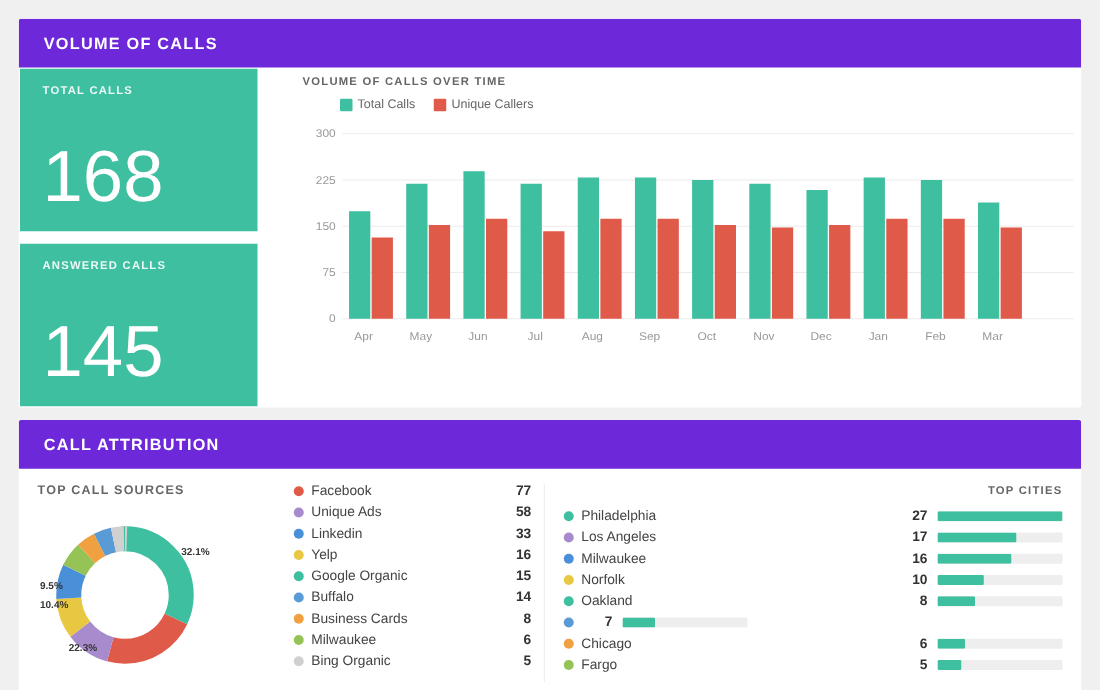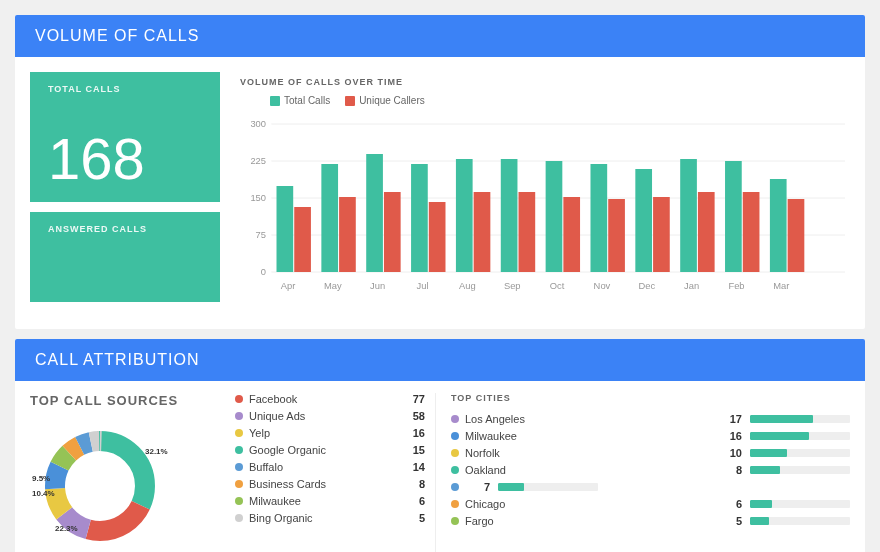--- a/index.html
+++ b/index.html
@@ -7,41 +7,41 @@
       font-family: 'Helvetica Neue', Helvetica, Arial, sans-serif;
       background: #f0f0f0;
       width: 880px;
       min-height: 552px;
       font-size: 12px;
       color: #333;
     }
 
     
     .section-header {
-      background: #3b82f6;
+      background: #6d28d9;
       color: #fff;
       padding: 12px 20px;
-      font-size: 16px;
-      font-weight: 400;
+      font-size: 13px;
+      font-weight: 700;
       letter-spacing: 1px;
       text-transform: uppercase;
     }
 
     
     .top-section {
       margin: 15px 15px 10px 15px;
       background: #fff;
       border-radius: 2px;
       overflow: hidden;
     }
 
     .top-content {
       display: flex;
-      padding: 15px;
-      gap: 15px;
+      padding: 1px;
+      gap: 31px;
     }
 
     .stats-column {
       display: flex;
       flex-direction: column;
       gap: 10px;
       min-width: 190px;
     }
 
     .stat-card {
@@ -140,21 +140,21 @@
 
     
     .pie-area {
       display: flex;
       flex-direction: column;
       align-items: flex-start;
       min-width: 185px;
     }
 
     .pie-title {
-      font-size: 13px;
+      font-size: 10px;
       font-weight: 700;
       letter-spacing: 1px;
       text-transform: uppercase;
       color: #666;
       margin-bottom: 8px;
     }
 
     .pie-container {
       position: relative;
       width: 140px;
@@ -206,20 +206,21 @@
       border-left: 1px solid #eee;
     }
 
     .cities-title {
       font-size: 9px;
       font-weight: 700;
       letter-spacing: 1px;
       text-transform: uppercase;
       color: #666;
       margin-bottom: 10px;
+      text-align: right;
     }
 
     .city-item {
       display: flex;
       align-items: center;
       margin-bottom: 5px;
       font-size: 11px;
     }
 
     .city-dot {
@@ -266,20 +267,21 @@
     <span>VOLUME OF CALLS</span>
   </div>
   <div class="top-content">
     <div class="stats-column">
       <div class="stat-card total">
         <div class="stat-label">TOTAL CALLS</div>
         <div class="stat-value">168</div>
       </div>
       <div class="stat-card answered">
         <div class="stat-label">ANSWERED CALLS</div>
+        <div class="stat-value">145</div>
       </div>
     </div>
     <div class="chart-area">
       <div class="chart-title">VOLUME OF CALLS OVER TIME</div>
       <div class="chart-legend">
         <div class="legend-item">
           <div class="legend-dot teal"></div>
           <span>Total Calls</span>
         </div>
         <div class="legend-item">
@@ -392,20 +394,25 @@
     <div class="source-dot" style="background:#e05a4a"></div>
     <span class="source-name">Facebook</span>
     <span class="source-count">77</span>
   </div>
         <div class="source-item">
     <div class="source-dot" style="background:#a78bcc"></div>
     <span class="source-name">Unique Ads</span>
     <span class="source-count">58</span>
   </div>
         <div class="source-item">
+    <div class="source-dot" style="background:#4a90d9"></div>
+    <span class="source-name">Linkedin</span>
+    <span class="source-count">33</span>
+  </div>
+        <div class="source-item">
     <div class="source-dot" style="background:#e8c842"></div>
     <span class="source-name">Yelp</span>
     <span class="source-count">16</span>
   </div>
         <div class="source-item">
     <div class="source-dot" style="background:#3ebfa0"></div>
     <span class="source-name">Google Organic</span>
     <span class="source-count">15</span>
   </div>
         <div class="source-item">
@@ -427,20 +434,28 @@
     <div class="source-dot" style="background:#d0d0d0"></div>
     <span class="source-name">Bing Organic</span>
     <span class="source-count">5</span>
   </div>
       </div>
 
     <div class="cities-area">
       <div class="cities-title">TOP CITIES</div>
       <div id="cities-list">
           <div class="city-item">
+    <div class="city-dot" style="background:#3ebfa0"></div>
+    <span class="city-name">Philadelphia</span>
+    <span class="city-count">27</span>
+    <div class="city-bar-container">
+      <div class="city-bar" style="width:100%"></div>
+    </div>
+  </div>
+          <div class="city-item">
     <div class="city-dot" style="background:#a78bcc"></div>
     <span class="city-name">Los Angeles</span>
     <span class="city-count">17</span>
     <div class="city-bar-container">
       <div class="city-bar" style="width:63%"></div>
     </div>
   </div>
           <div class="city-item">
     <div class="city-dot" style="background:#4a90d9"></div>
     <span class="city-name">Milwaukee</span>

